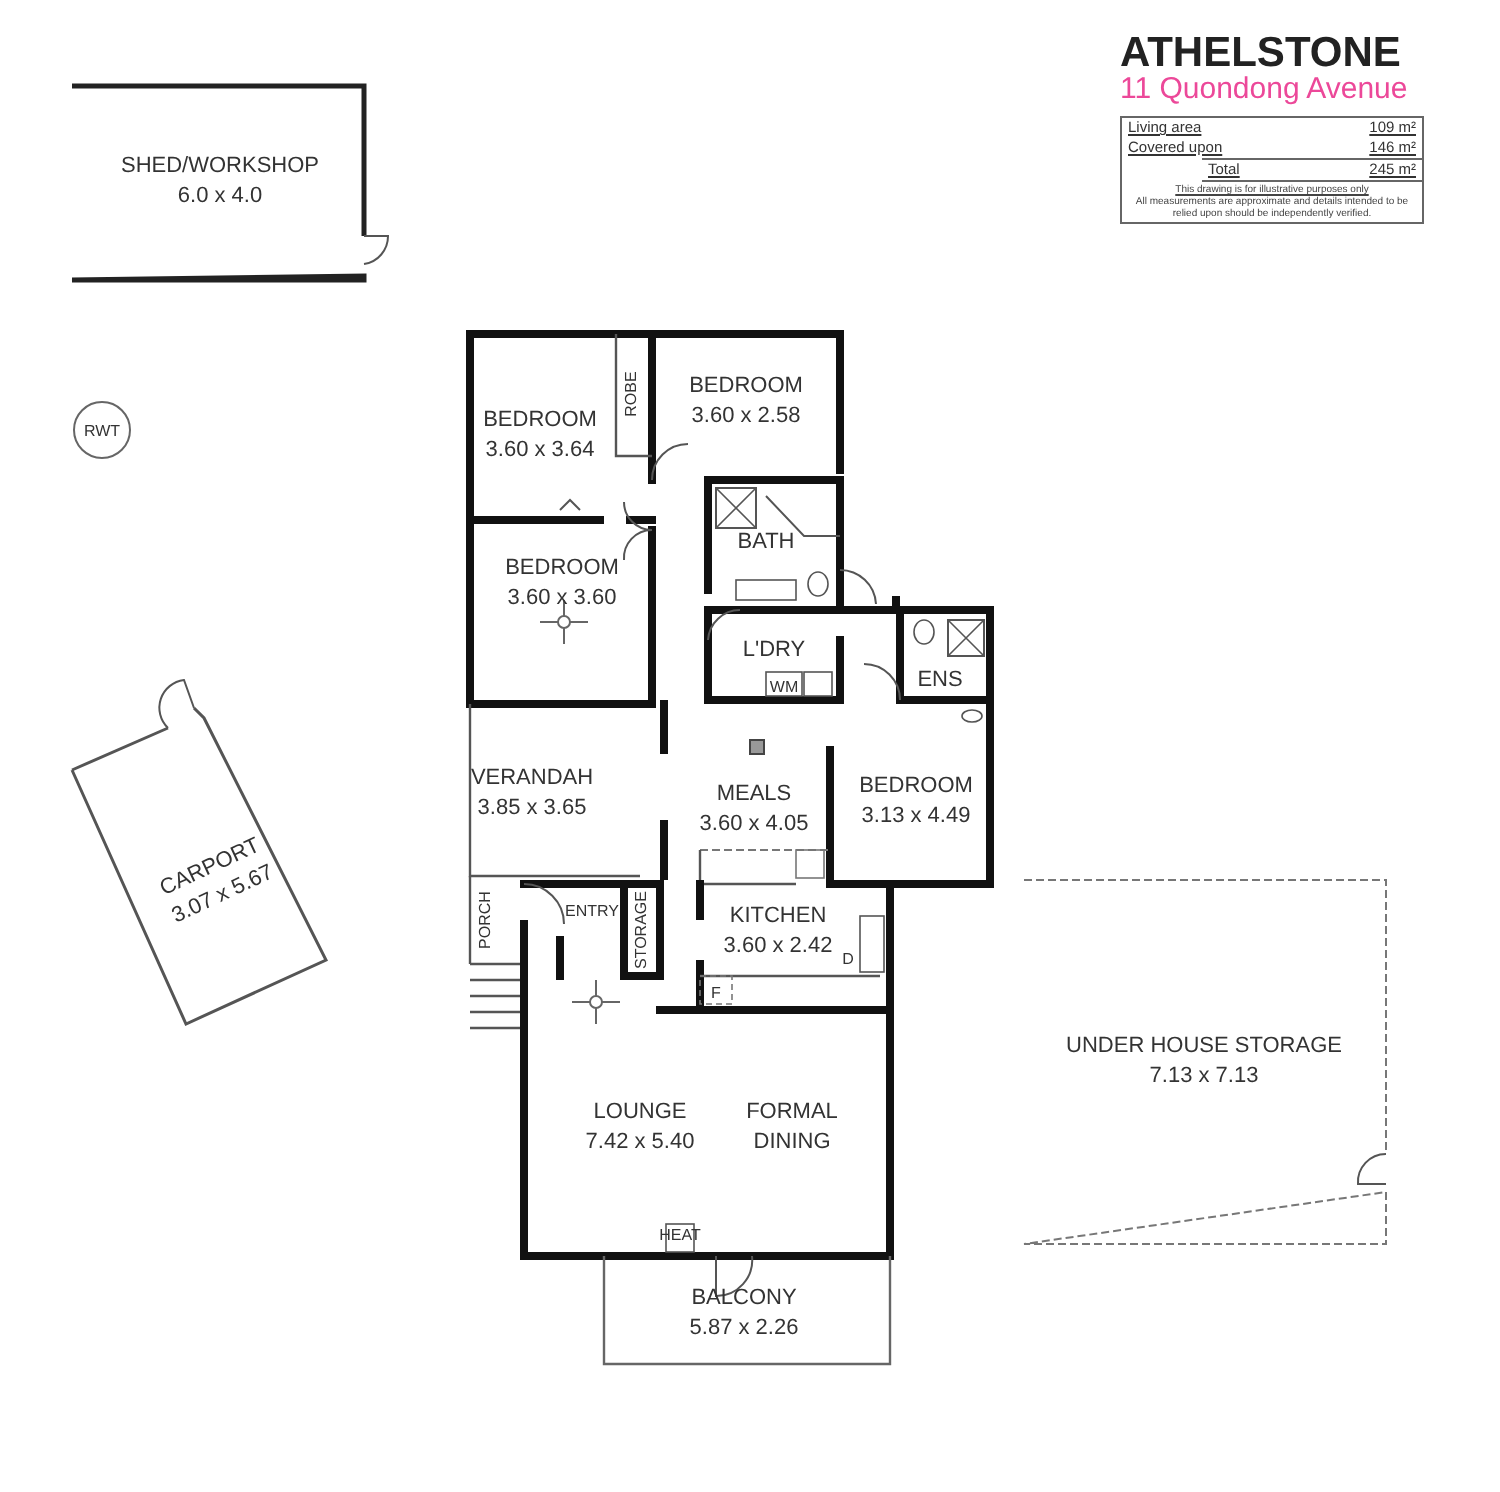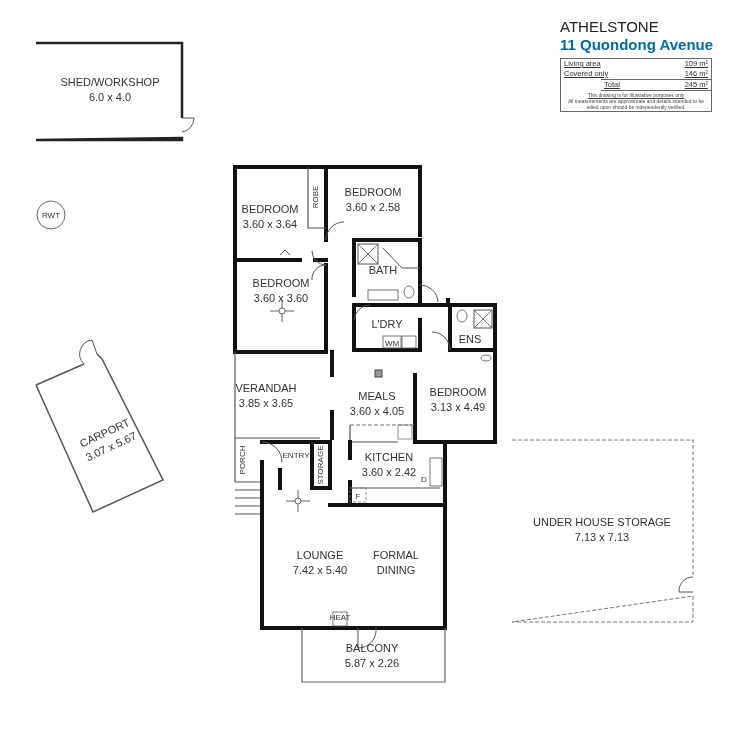--- a/index.html
+++ b/index.html
@@ -5,41 +5,41 @@
   html, body { margin:0; padding:0; background:#ffffff; }
   body { width:750px; height:746px; position:relative; overflow:hidden; font-family:"Liberation Sans", sans-serif; color:#333; }
   svg { position:absolute; left:0; top:0; }
   .lbl { font-family:"Liberation Sans", sans-serif; font-size:11px; fill:#333; text-anchor:middle; }
   .lbl-sm { font-family:"Liberation Sans", sans-serif; font-size:8px; fill:#333; text-anchor:middle; }
   .wall { stroke:#111; stroke-width:4; fill:none; stroke-linecap:square; }
   .thin { stroke:#555; stroke-width:1.2; fill:none; }
   .door { stroke:#555; stroke-width:1; fill:none; }
   .dash { stroke:#777; stroke-width:1; fill:none; stroke-dasharray:4 2; }
   .info { position:absolute; left:560px; top:18px; width:180px; }
-  .info .suburb { font-size:15px; font-weight:normal; color:#222; line-height:18px; }
-  .info .address { font-size:15px; font-weight:bold; color:#0369a1; line-height:18px; }
+  .info .suburb { font-size:21px; font-weight:bold; color:#222; line-height:18px; }
+  .info .address { font-size:15px; font-weight:normal; color:#ec4899; line-height:18px; }
   .area-table { margin-top:4px; border:1px solid #666; width:150px; font-size:7.5px; color:#333; }
   .area-row { display:flex; justify-content:space-between; padding:0 3px; line-height:10px;text-decoration:underline; }
   .area-row.total { border-top:1px solid #666; border-bottom:1px solid #666;margin-left:40px; }
   .disclaimer { font-size:5px; line-height:6px; padding:1px 3px; text-align:center; color:#444; }
   .disclaimer u { display:block; }
 </style>
 </head>
 <body>
 
 <div class="info">
   <div class="suburb">ATHELSTONE</div>
   <div class="address">11 Quondong Avenue</div>
   <div class="area-table">
     <div class="area-row">
       <span>Living area</span>
       <span>109 m²</span>
     </div>
     <div class="area-row">
-      <span>Covered only</span>
+      <span>Covered upon</span>
       <span>146 m²</span>
     </div>
     <div class="area-row total">
       <span>Total</span>
       <span>245 m²</span>
     </div>
     <div class="disclaimer">
       <u>This drawing is for illustrative purposes only</u>
       <span>All measurements are approximate and details intended to be relied upon should be independently verified.</span>
     </div>

